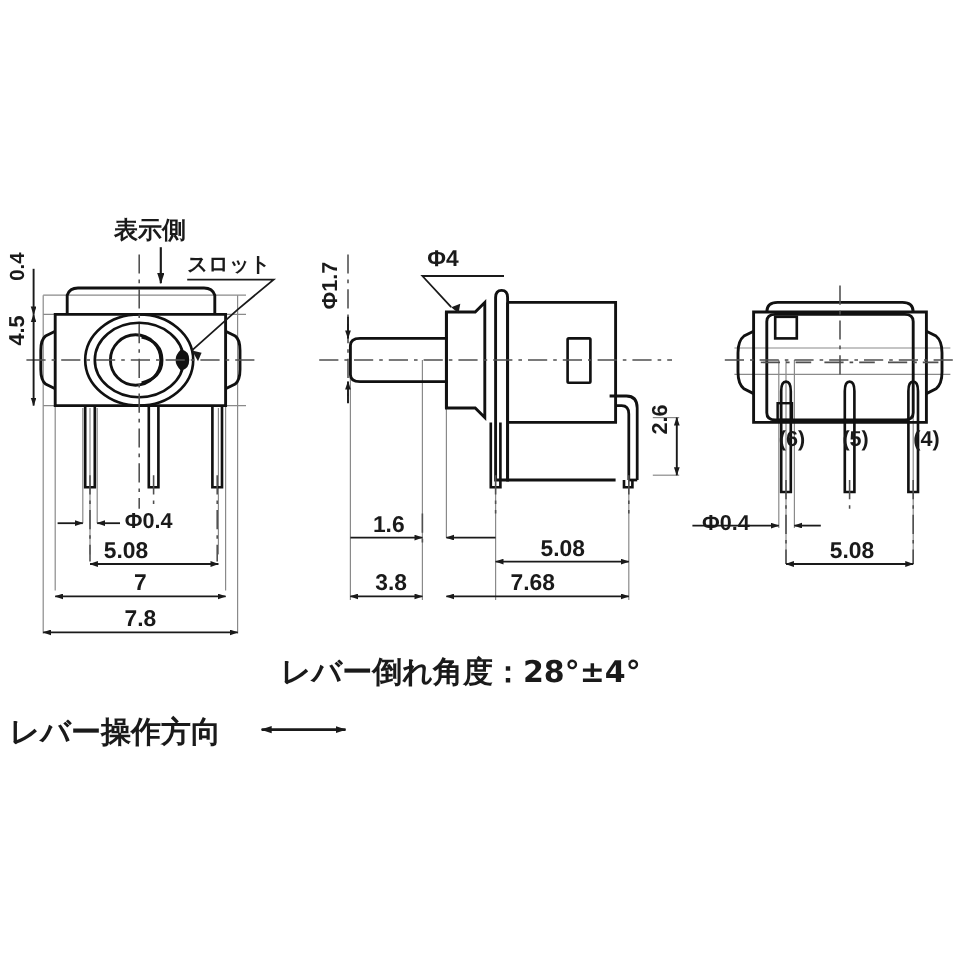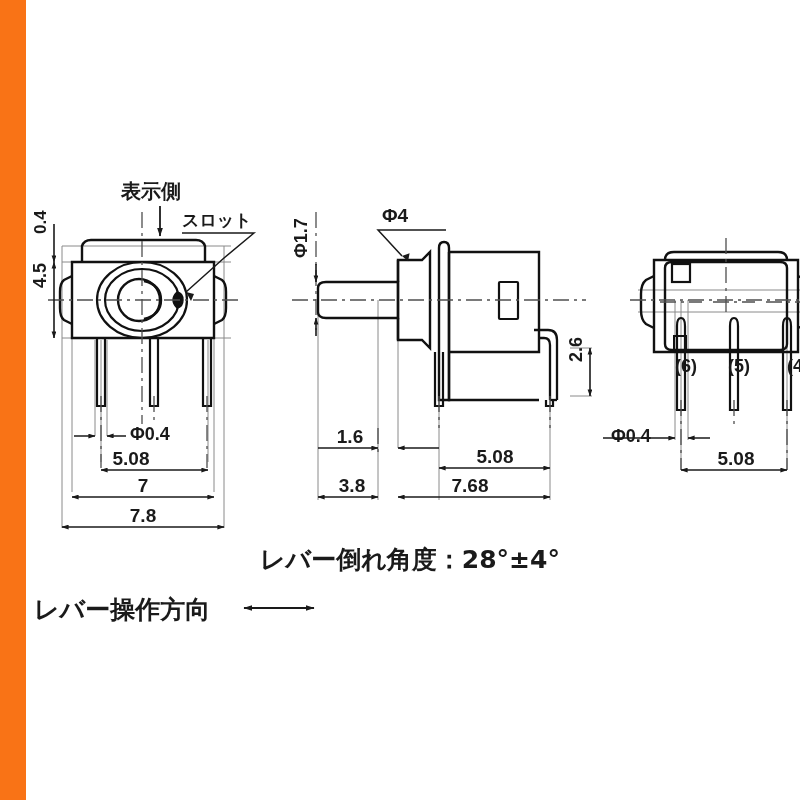--- a/index.html
+++ b/index.html
@@ -1,18 +1,18 @@
 <!DOCTYPE html>
 <html><head>
 <meta charset="utf-8">
 <style>
   html,body{margin:0;padding:0;background:#ffffff;}
   body{width:800px;height:800px;overflow:hidden;
        font-family:"Liberation Sans","DejaVu Sans",sans-serif;color:#111;}
-  #stage{position:relative;width:756px;height:800px;background:#f97316;padding-left:26px;}
+  #stage{position:relative;width:756px;height:800px;background:#fef9c3;}
   svg{display:block;}
   .dimtxt{font-family:"Liberation Sans","DejaVu Sans",sans-serif;
           font-weight:700;fill:#1a1a1a;}
   .jptxt{font-family:"DejaVu Sans","Liberation Sans",sans-serif;
          font-weight:700;fill:#1a1a1a;}
 </style>
 </head>
 <body>
 
 <div id="stage">

